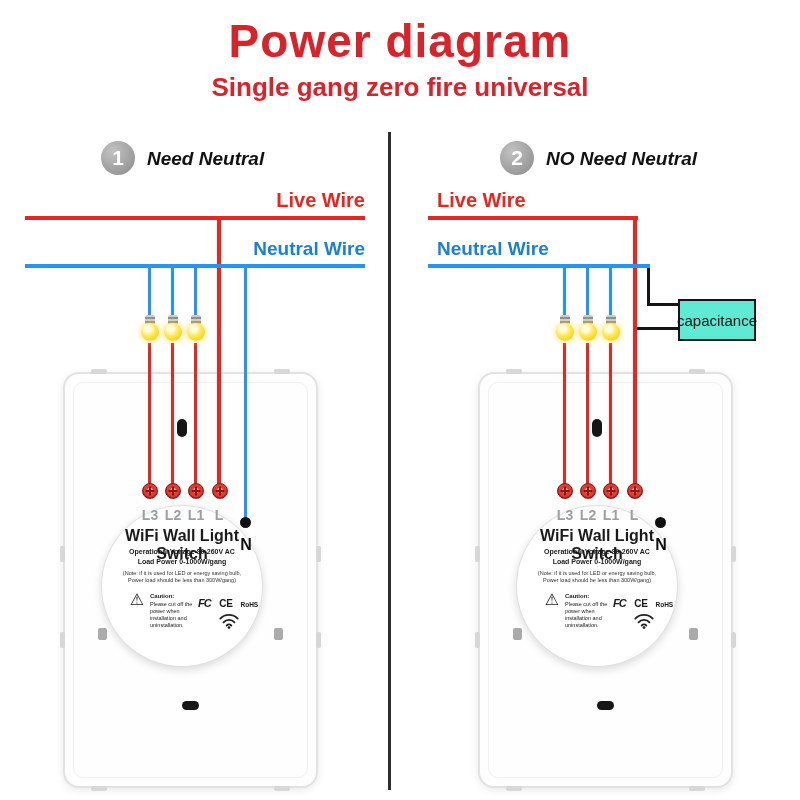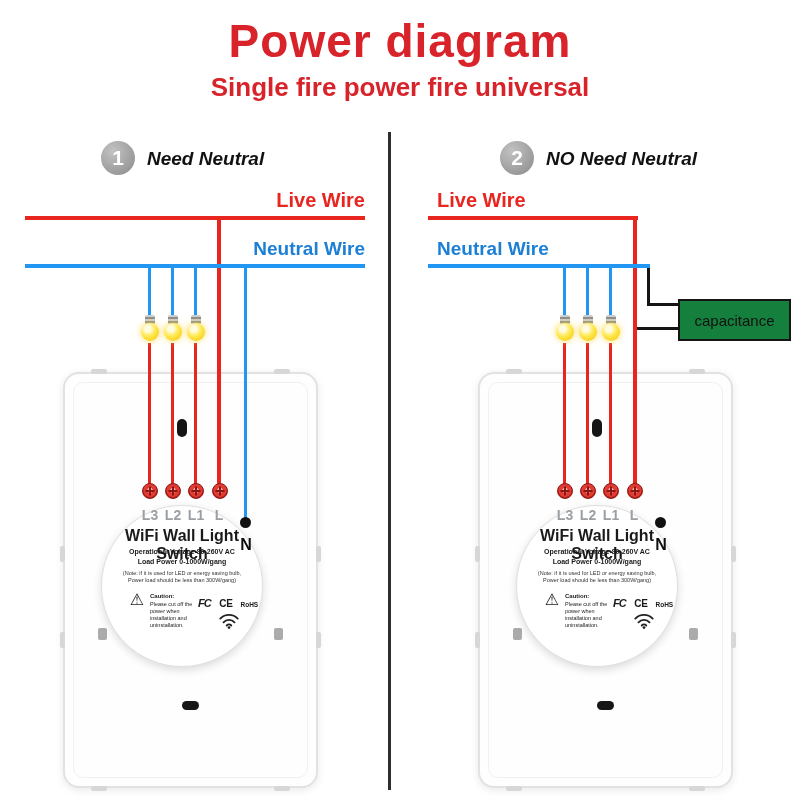--- a/index.html
+++ b/index.html
@@ -74,30 +74,30 @@
   .d-warn{left:24px;top:86px;width:22px;font-size:16px;line-height:1;}
   .d-caution{left:48px;top:87px;width:54px;text-align:left;font-size:5.5px;line-height:1.3;color:#222;}
   .d-caution-t{display:block;font-weight:800;font-size:6px;}
   .d-certs{left:96px;top:87px;width:60px;text-align:left;white-space:nowrap;}
   .fcc{font-size:11px;font-weight:900;font-style:italic;letter-spacing:-1px;}
   .ce{font-size:10px;font-weight:800;margin-left:4px;}
   .rohs{font-size:6.5px;font-weight:800;margin-left:3px;}
   .d-wifi{position:absolute;left:116px;top:104px;}
   .pill{position:absolute;left:117px;top:327px;width:17px;height:9px;border-radius:5px;background:#161616;}
 
-  .cap-box{position:absolute;left:678px;top:299px;width:113px;height:42px;background:#15803d;border:2px solid #151515;
+  .cap-box{position:absolute;left:678px;top:299px;width:78px;height:42px;background:#5eead4;border:2px solid #151515;
            box-sizing:border-box;display:flex;align-items:center;justify-content:center;font-size:15px;color:#111;z-index:4;}
 </style>
 </head>
 <body>
 
 <div class="page">
 
   <div class="title">Power diagram</div>
-  <div class="subtitle">Single fire power fire universal</div>
+  <div class="subtitle">Single gang zero fire universal</div>
   <div class="divider"></div>
 
   <div class="layer">
     <div class="badge" style="left:101px;top:141px;">
       <span>1</span>
     </div>
     <div class="step-label" style="left:147px;top:148px;text-align:right;">Need Neutral</div>
 
     <div class="switch" style="left:63px;top:372px;">
       <div class="notch n-tl"></div>

